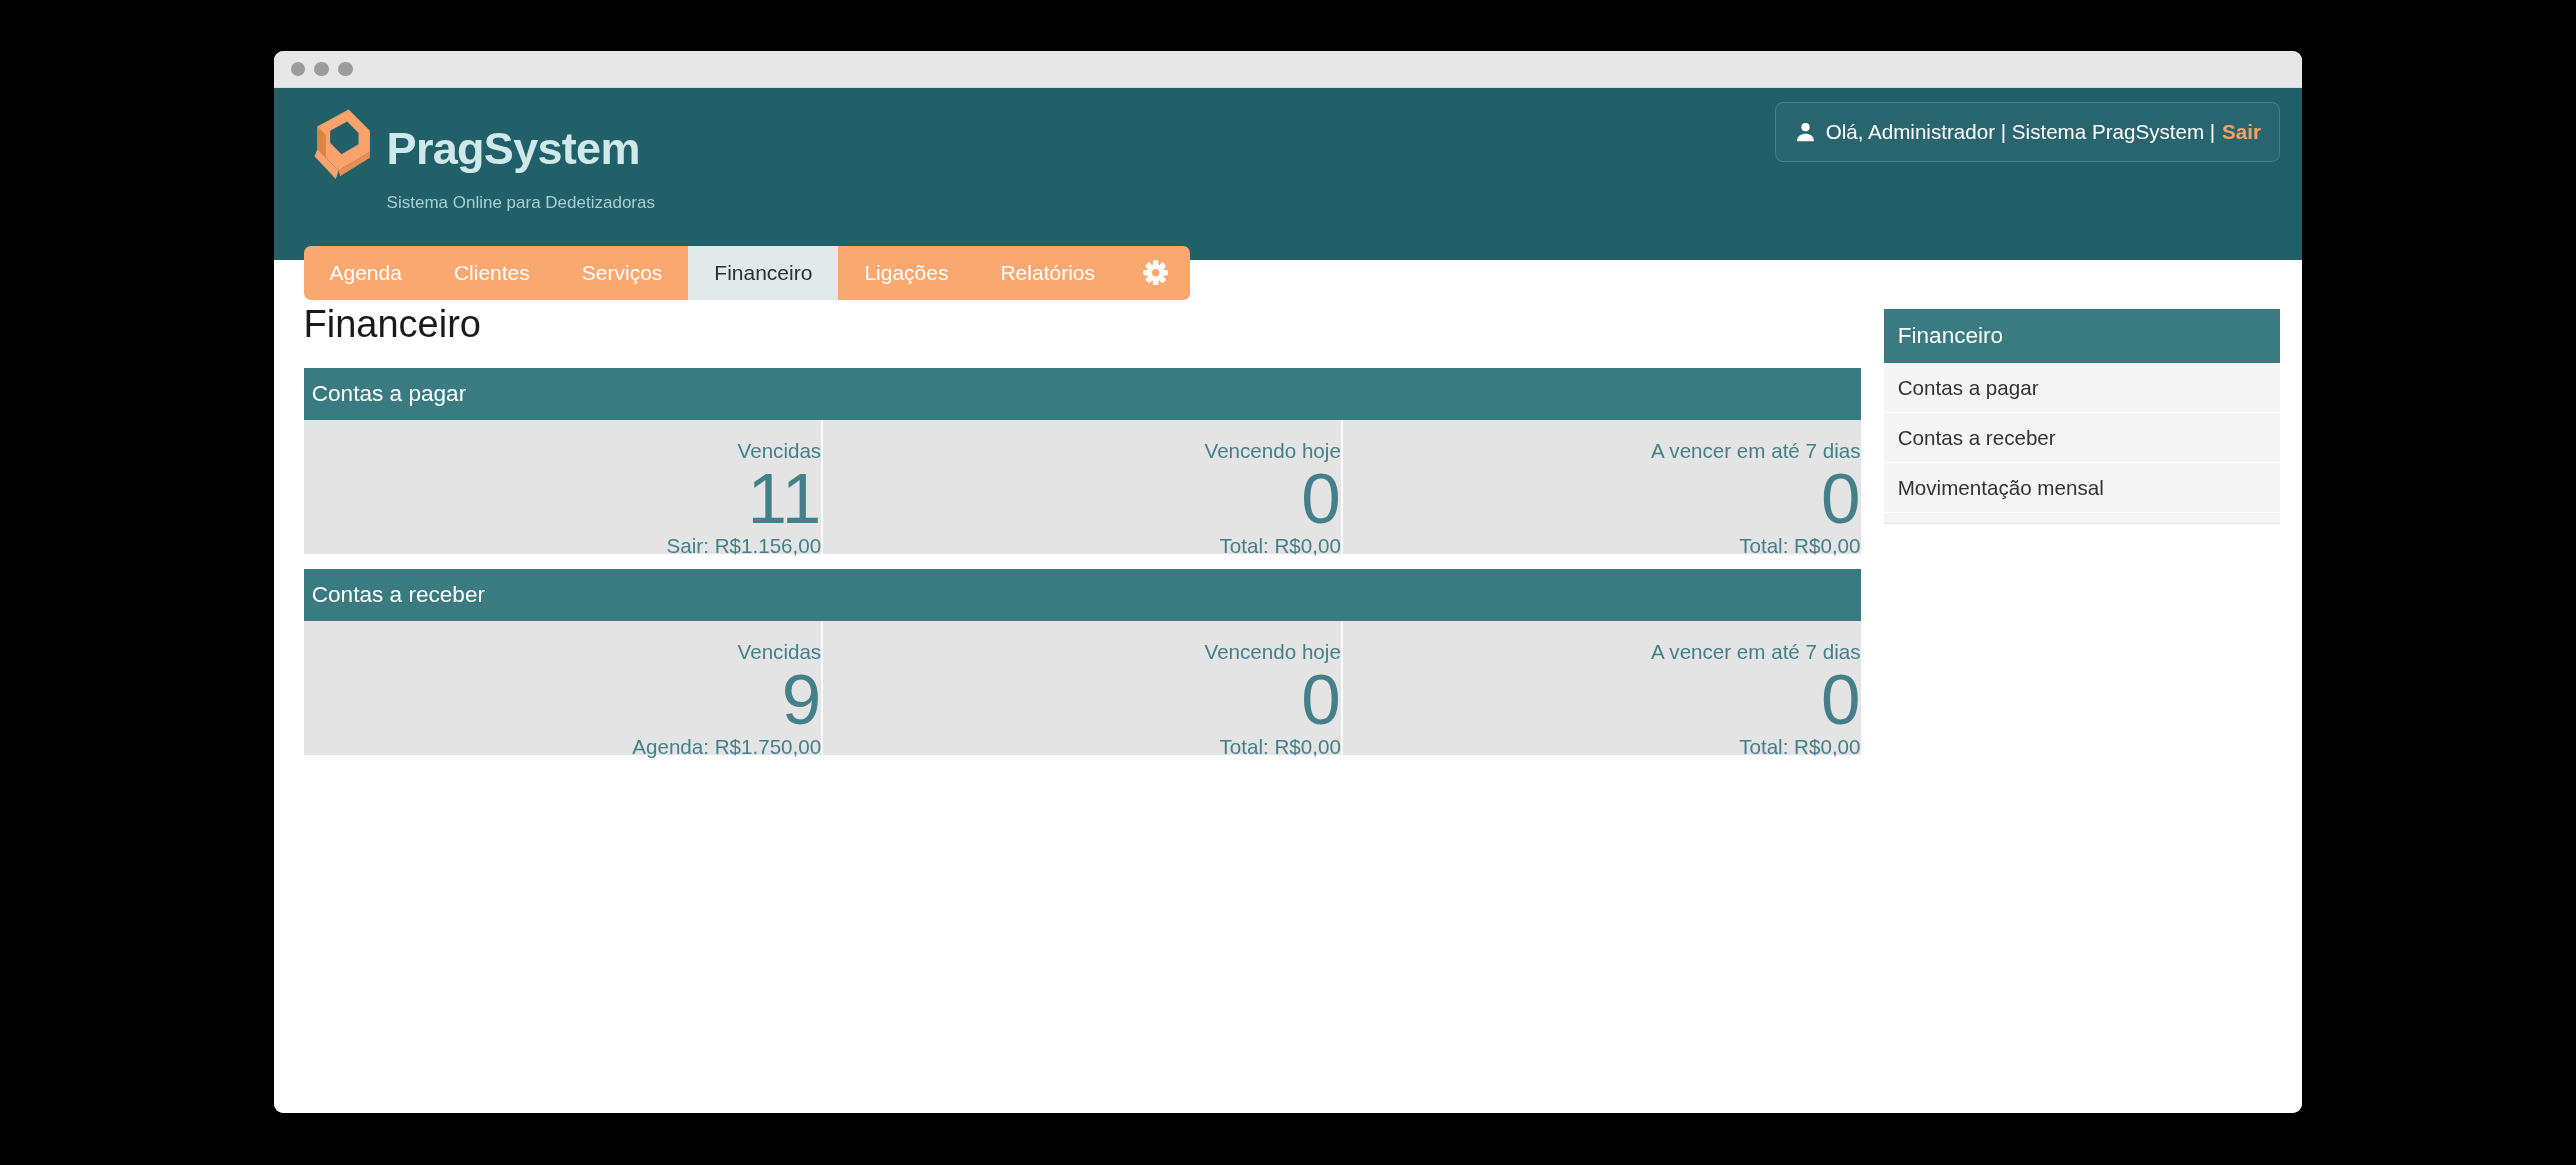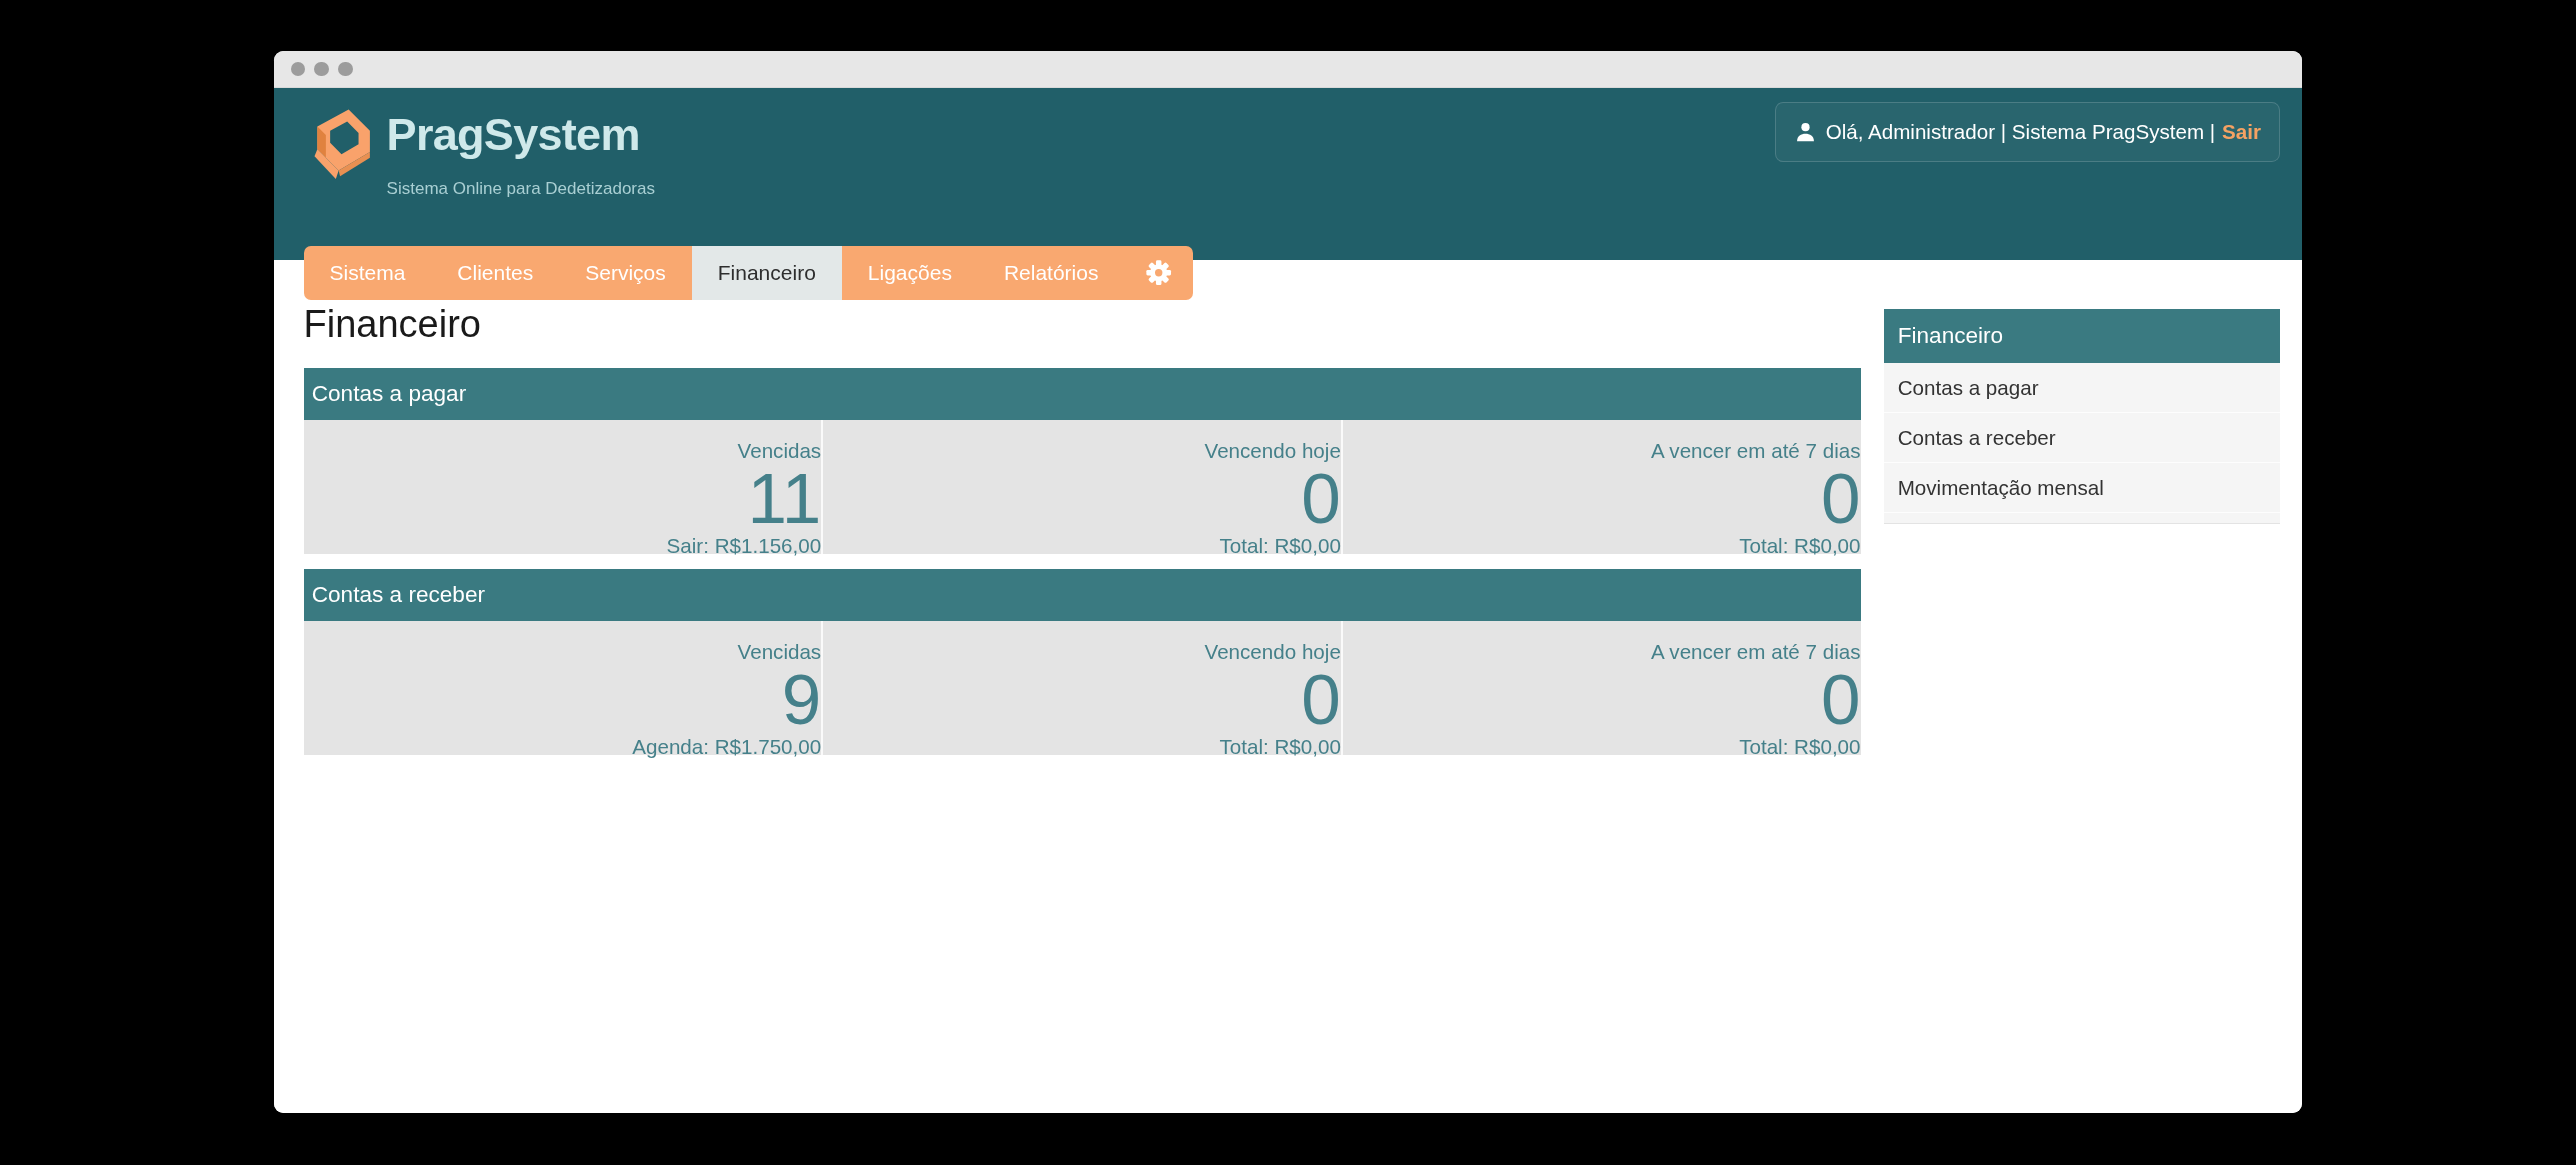--- a/index.html
+++ b/index.html
@@ -18,21 +18,21 @@
   }
   .dot{width:14.4px;height:14.4px;border-radius:50%;background:#9c9c9c;margin-right:9.6px;}
   
   .appheader{
     position:relative;height:172px;background:#215f69;
   }
   .logo{position:absolute;left:32px;top:16.5px;display:flex;align-items:flex-start;}
   .logo svg{width:71px;height:80px;margin-right:9.6px;}
   .logo-title{
     color:#cfe9ea;font-size:45px;font-weight:bold;letter-spacing:-0.7px;line-height:1.05;
-    margin-top:6px;
+    margin-top:20px;
   }
   .logo-sub{color:#a9cfd3;font-size:17px;margin-top:21px;}
   .userbox{
     position:absolute;right:22px;top:14.4px;height:58px;
     display:flex;align-items:center;padding:0 18px;
     border:1.4px solid rgba(255,255,255,0.16);border-radius:8.2px;
     background:rgba(255,255,255,0.04);
     color:#fff;font-size:20.6px;white-space:nowrap;
   }
   .userbox svg{width:23px;height:23px;margin-right:8.2px;}
@@ -115,21 +115,21 @@
     <div class="userbox">
       <svg viewBox="0 0 24 24">
         <circle cx="12" cy="6.5" r="4.3" fill="#fff"></circle>
         <path d="M3.2,21 C3.2,15.6 7.5,13.2 12,13.2 C16.5,13.2 20.8,15.6 20.8,21 Z" fill="#fff"></path>
       </svg>
       <span>Olá, Administrador | Sistema PragSystem |</span>
       <a class="sair">Sair</a>
     </div>
 
     <nav class="nav">
-      <a class="tab">Sistema</a>
+      <a class="tab">Agenda</a>
       <a class="tab">Clientes</a>
       <a class="tab">Serviços</a>
       <a class="tab active">Financeiro</a>
       <a class="tab">Ligações</a>
       <a class="tab">Relatórios</a>
       <a class="tab gear">
         <svg viewBox="-20 -20 40 40">
           <g fill="#fff">
             <rect x="-4" y="-18" width="8" height="36" rx="2"></rect>
             <rect x="-4" y="-18" width="8" height="36" rx="2" transform="rotate(45)"></rect>

